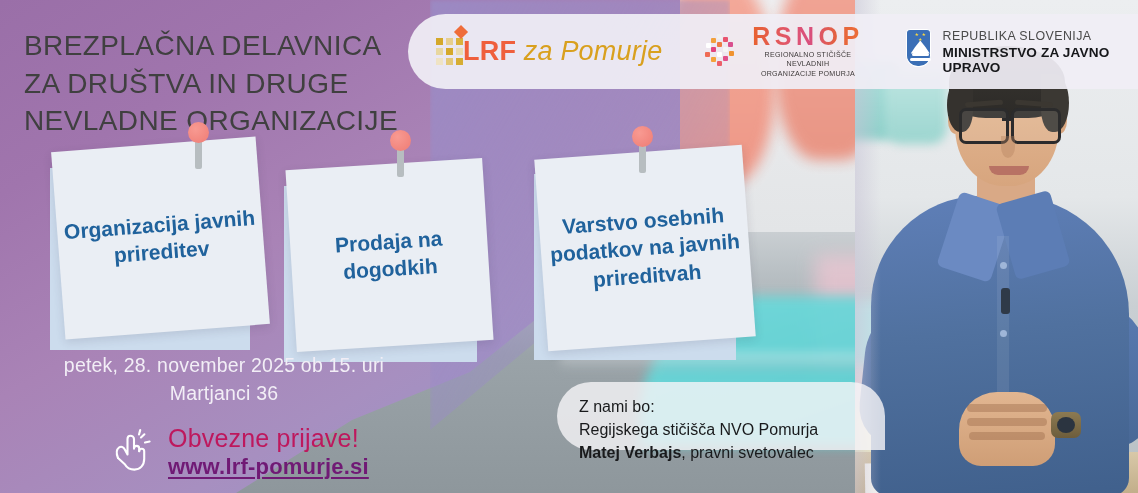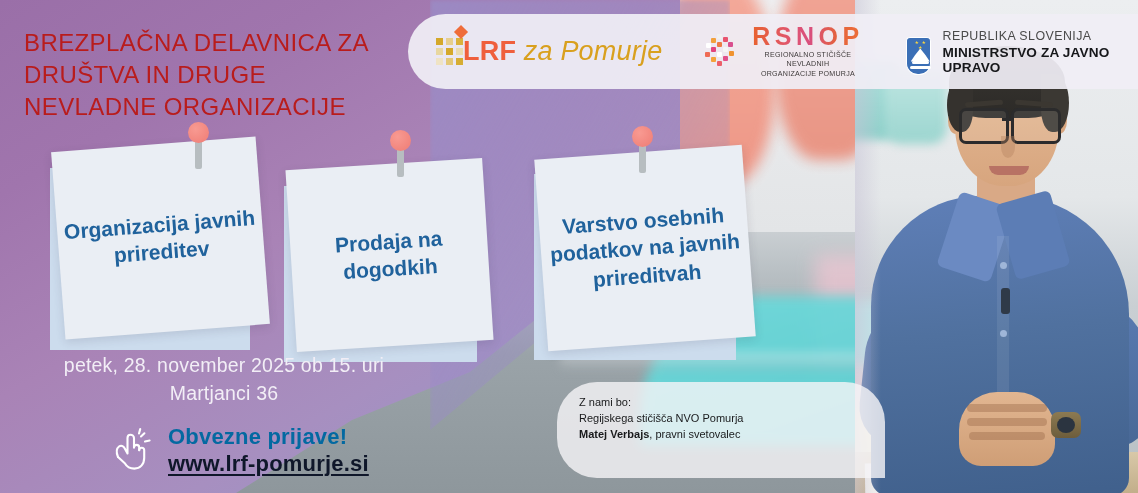--- a/index.html
+++ b/index.html
@@ -103,37 +103,37 @@
 
   .logo-rsnop{display:flex;align-items:center;gap:16px;margin-left:42px;}
   .rs-flower{position:relative;width:34px;height:34px;}
   .rs-flower i{position:absolute;width:5px;height:5px;border-radius:1px;}
   .rs-txt{display:flex;flex-direction:column;align-items:center;}
   .rs-main{font-size:25px;font-weight:800;letter-spacing:4.5px;
     background:linear-gradient(90deg,#e8622e 0%,#e0556f 34%,#d94f7e 52%,#e4623c 76%,#ee7038 100%);
     -webkit-background-clip:text;background-clip:text;color:transparent;line-height:1;}
   .rs-sub{font-size:7.1px;color:#3e3a3a;letter-spacing:.25px;line-height:1.32;text-align:center;margin-top:2px;}
 
-  .logo-gov{display:flex;align-items:flex-end;gap:12px;margin-left:40px;}
+  .logo-gov{display:flex;align-items:flex-start;gap:12px;margin-left:40px;}
   .gov-crest{position:relative;width:29px;height:38px;}
   .crest-body{position:absolute;inset:0;background:#3b6fb6;
     border-radius:4px 4px 48% 48%/4px 4px 30% 30%;border:1.6px solid #fff;box-sizing:border-box;}
   .crest-mtn{position:absolute;left:5px;top:12px;width:19px;height:13px;background:#fff;
     clip-path:polygon(50% 0,78% 52%,100% 100%,0 100%,22% 52%);}
   .crest-wave{position:absolute;left:4px;bottom:6px;width:21px;height:3px;background:#fff;border-radius:2px;}
   .crest-wave2{position:absolute;left:6px;bottom:11px;width:17px;height:2.5px;background:#fff;border-radius:2px;}
   .crest-star{position:absolute;width:4px;height:4px;background:#f5d443;
     clip-path:polygon(50% 0,61% 35%,98% 35%,68% 57%,79% 91%,50% 70%,21% 91%,32% 57%,2% 35%,39% 35%);}
   .gov-lines{display:flex;flex-direction:column;gap:2px;}
   .gov-l1{font-size:12.4px;color:#4a4a4a;letter-spacing:.45px;}
   .gov-l2{font-size:13.6px;color:#16171a;font-weight:700;letter-spacing:.15px;}
 
   
-  .headline{position:absolute;left:24px;top:27px;width:380px;color:#b91c1c;
-    font-size:24px;line-height:1.34;letter-spacing:.4px;font-weight:400;}
+  .headline{position:absolute;left:24px;top:27px;width:380px;color:#404040;
+    font-size:28px;line-height:1.34;letter-spacing:.4px;font-weight:400;}
 
   
   .card-wrap{position:absolute;}
   .card-shadow{position:absolute;background:#ccdced;}
   .card{position:absolute;background:#eaeef4;box-shadow:0 3px 10px rgba(60,50,80,.14);
     display:flex;align-items:center;justify-content:center;text-align:center;
     color:#20629c;font-weight:700;line-height:1.30;}
   .pin{position:absolute;}
   .pin-stem{position:absolute;left:7px;top:11px;width:7px;height:36px;background:#b7bdc0;border-radius:2px;}
   .pin-head{position:absolute;left:0;top:0;width:21px;height:21px;border-radius:50%;
@@ -155,29 +155,29 @@
   .c3 .pin{left:98px;top:-26px;}
 
   
   .dateblock{position:absolute;left:24px;top:352px;width:400px;text-align:center;color:#f2eef6;
     font-size:19.5px;line-height:1.42;letter-spacing:.2px;}
 
   
   .cta{position:absolute;left:108px;top:424px;display:flex;align-items:center;gap:14px;}
   .hand-icon{width:46px;height:48px;flex:0 0 auto;}
   .cta-lines{display:flex;flex-direction:column;gap:1px;}
-  .cta-1{color:#0369a1;font-size:22px;font-weight:700;letter-spacing:.2px;}
-  .cta-2{color:#0f172a;font-size:22px;font-weight:700;letter-spacing:.2px;
+  .cta-1{color:#be185d;font-size:25px;font-weight:400;letter-spacing:.2px;}
+  .cta-2{color:#701a75;font-size:22px;font-weight:700;letter-spacing:.2px;
     text-decoration:underline;text-underline-offset:3px;text-decoration-thickness:2px;}
 
   
-  .speaker{position:absolute;left:557px;top:382px;width:328px;height:96px;
+  .speaker{position:absolute;left:557px;top:382px;width:328px;height:68px;
     background:rgba(246,245,247,.80);border-radius:40px 40px 0 40px;
     padding:13px 20px 0 22px;box-sizing:border-box;color:#191a1c;
-    font-size:11px;line-height:1.45;}
+    font-size:16px;line-height:1.45;}
   .sp-name{font-weight:700;}
 </style>
 </head>
 <body>
 
 <div class="poster">
 
   <div class="bg-photo">
     <div class="bg-desk"></div>
     <div class="bg-wall"></div>

